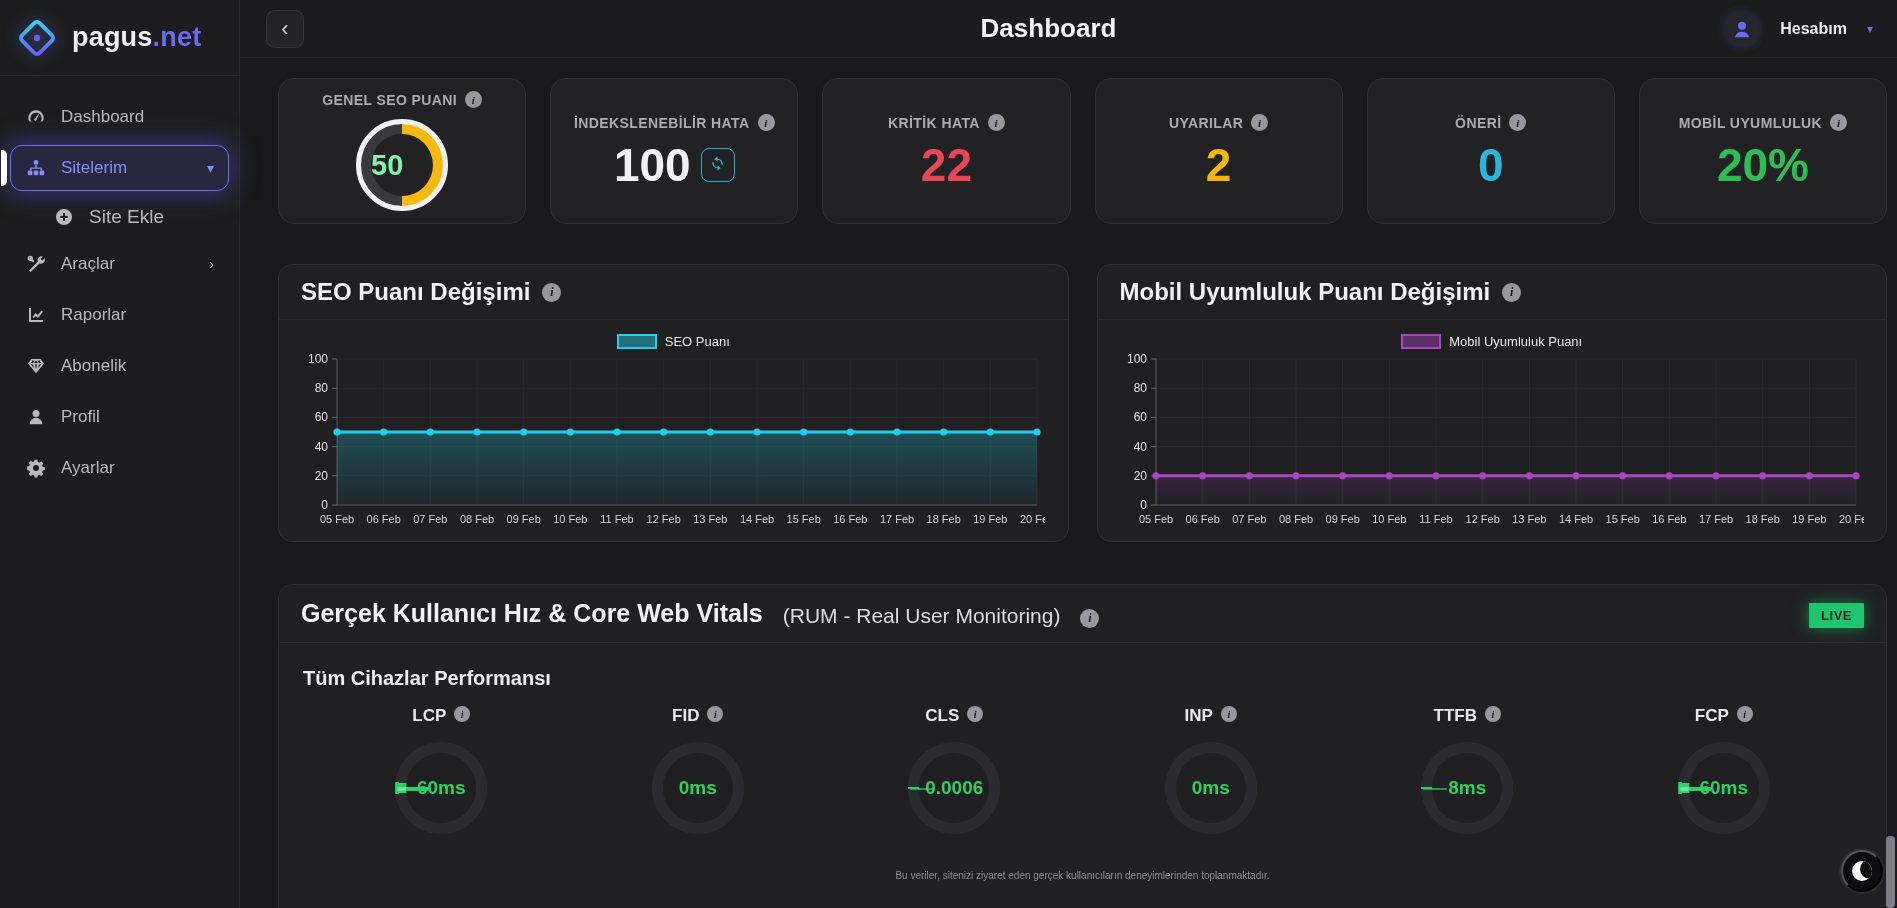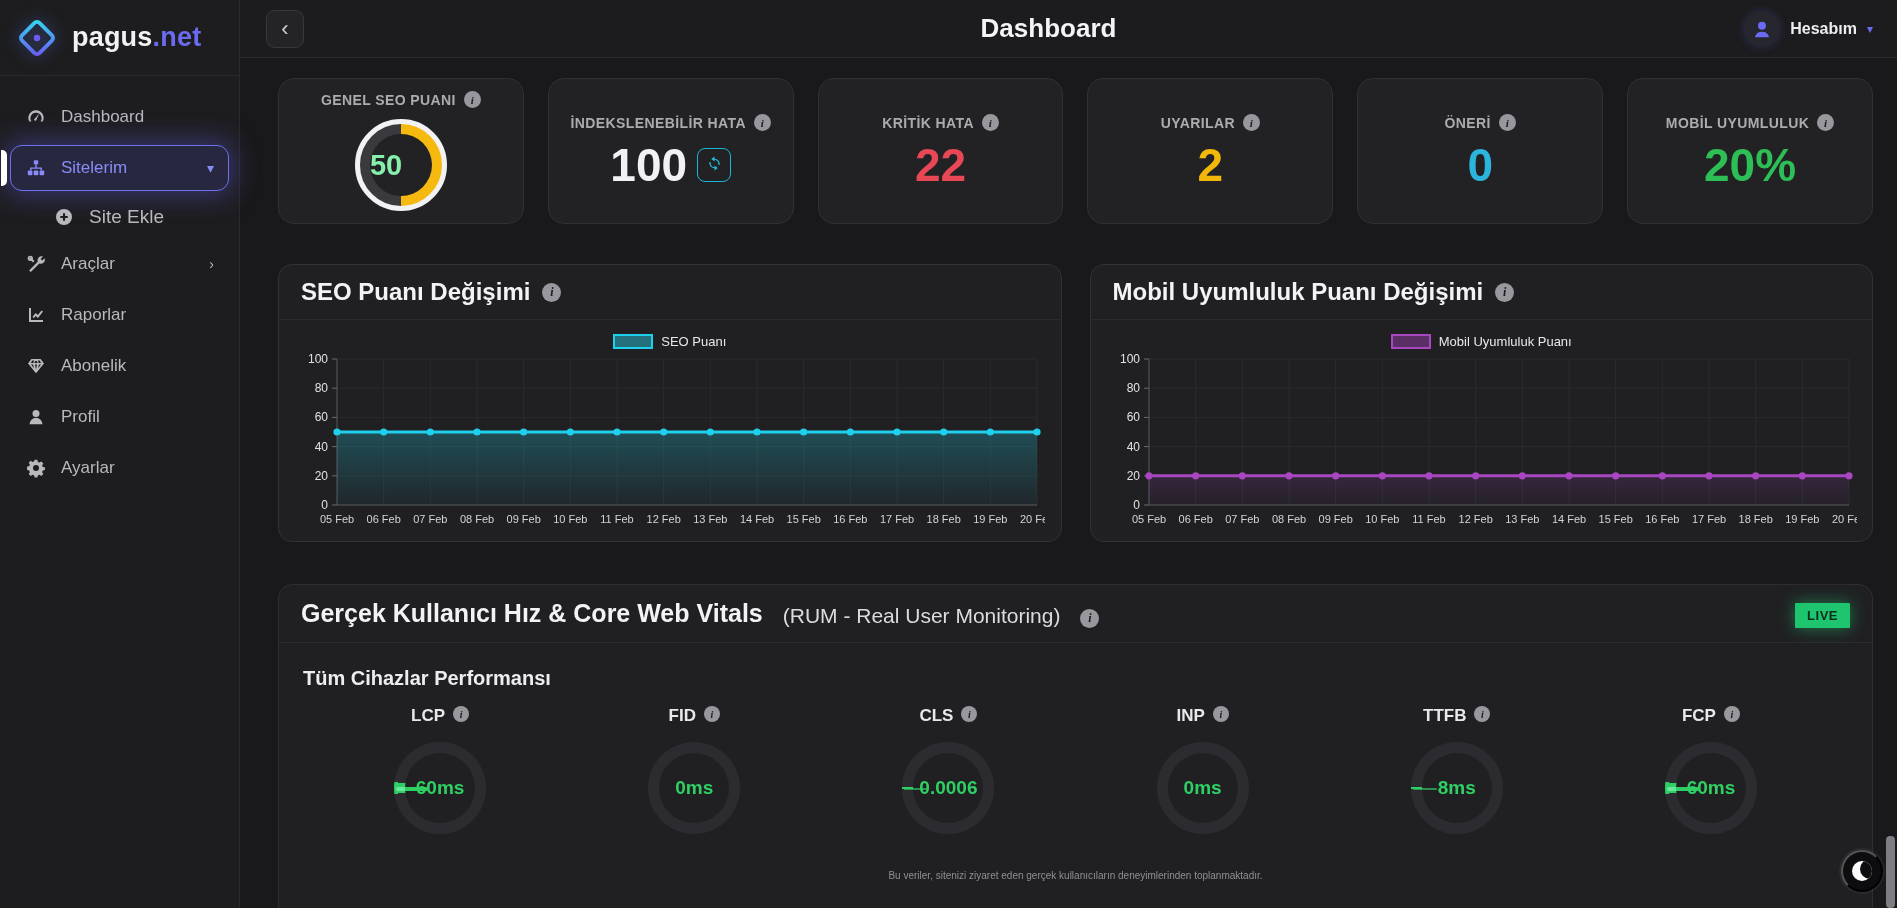--- a/index.html
+++ b/index.html
@@ -34,30 +34,30 @@
   .header { position:absolute; left:240px; top:0; right:0; height:58px;
     background:#1c1c1e; border-bottom:1px solid #2a2a2d;
     display:flex; align-items:center; z-index:4; }
   .back-btn { position:absolute; left:26px; width:38px; height:38px;
     border-radius:9px; background:#242427; border:1px solid #39393d;
     color:#cfcfd2; font-size:22px; line-height:1; display:flex;
     align-items:center; justify-content:center; cursor:pointer; }
   .header-title { flex:1; text-align:center; font-size:26px; font-weight:bold;
     color:#f4f4f6; margin-right:40px; }
   .account { position:absolute; right:24px; display:flex; align-items:center;
-    gap:10px; cursor:pointer; }
+    gap:20px; cursor:pointer; }
   .avatar { width:36px; height:36px; border-radius:50%; background:#26262e;
     display:flex; align-items:center; justify-content:center;
     box-shadow:0 0 8px rgba(90,90,240,.25); }
   .avatar svg { width:22px; height:22px; }
   .account-label { color:#ededf0; font-weight:bold; font-size:16px; }
   .account-caret { color:#6b6bf0; font-size:12px; }
   
   .main { position:absolute; left:240px; top:58px; right:0; bottom:0;
-    padding:20px 24px 0 38px; }
+    padding:20px 10px 0 38px; }
   .stats-row { display:flex; gap:24px; }
   .stat-card { flex:1; height:146px; background:#222225; border:1px solid #303034;
     border-radius:16px; display:flex; flex-direction:column; align-items:center;
     justify-content:center; gap:10px; padding:10px 14px; }
   .stat-title { display:flex; align-items:center; justify-content:center;
     flex-wrap:wrap; gap:8px; color:#ababb0; font-size:14px; font-weight:bold;
     letter-spacing:.4px; text-align:center; line-height:1.35; }
   .info { width:17px; height:17px; border-radius:50%; background:#97979d;
     color:#1b1b1d; font-size:11px; font-weight:bold; font-style:italic;
     display:inline-flex; align-items:center; justify-content:center;

